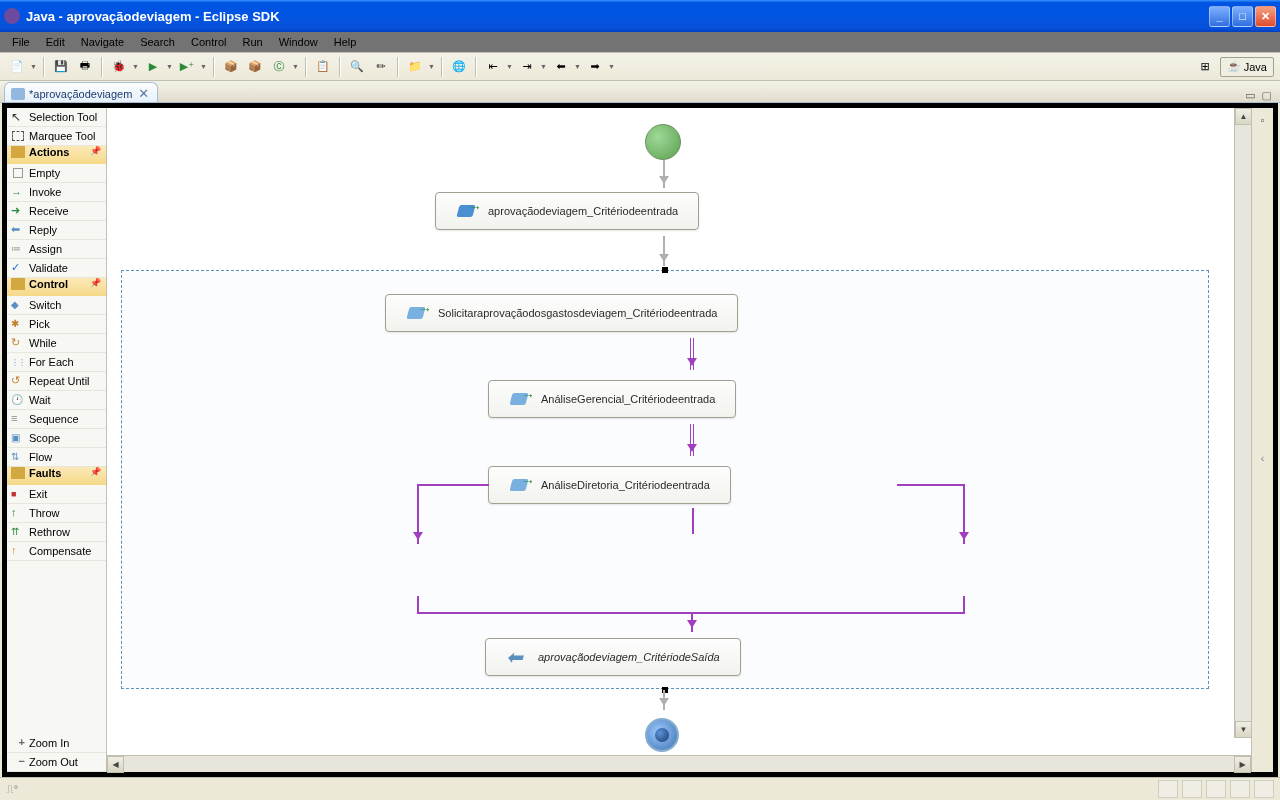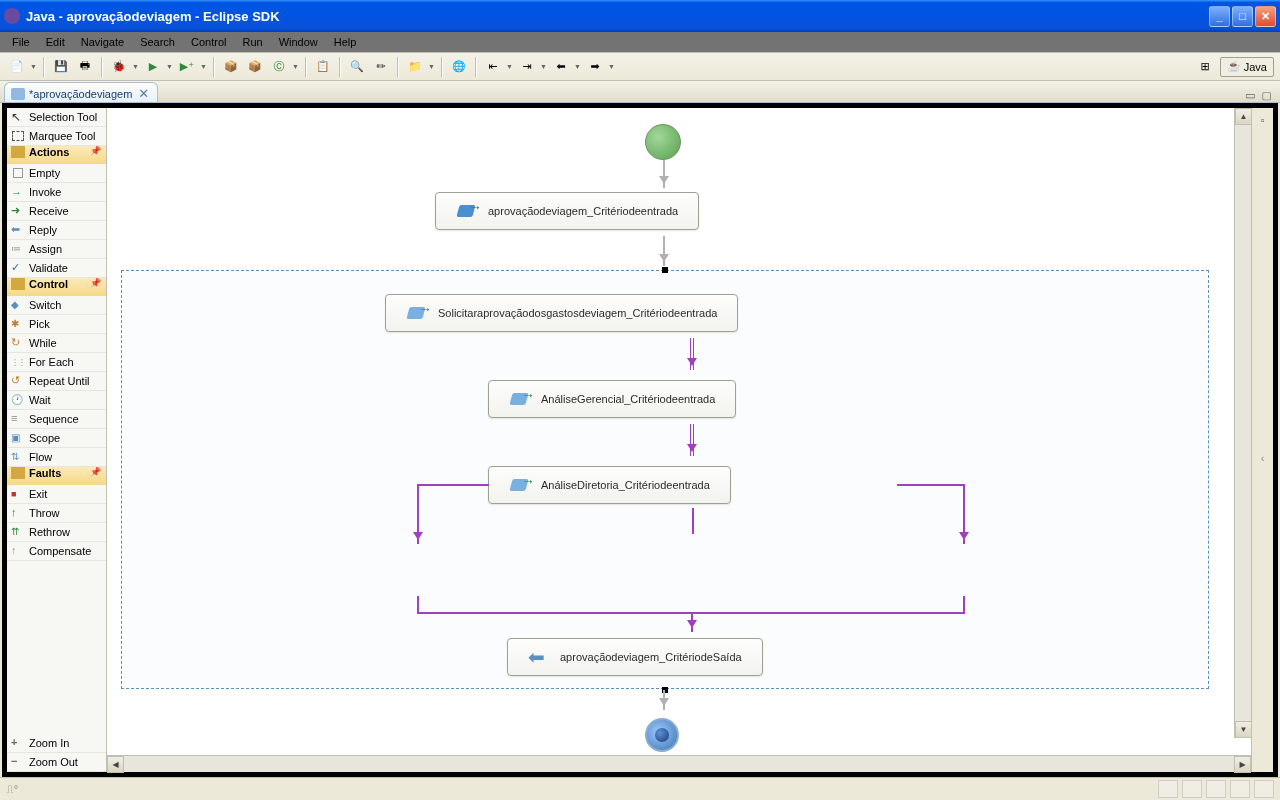--- a/index.html
+++ b/index.html
@@ -30,21 +30,21 @@
 .tabbar-right { margin-left: auto; display: flex; gap: 6px; padding-right: 4px; color: #666; }
 
 .workspace { flex: 1; display: flex; border: 5px solid #000000; margin: 0 2px; background: white; min-height: 0; }
 
 .palette { width: 100px; background: #f7f7f3; border-right: 1px solid #c0c0b0; display: flex; flex-direction: column; overflow-y: auto; }
 .pal-item { height: 19px; display: flex; align-items: center; gap: 4px; padding: 0 4px; border-bottom: 1px solid #e8e6dc; cursor: default; }
 .pal-header { background: linear-gradient(to bottom, #fce9b8, #f5d988); font-weight: bold; height: 18px; display: flex; align-items: flex-start; padding: 0 4px; justify-content: space-between; }
 .pal-header-icon { width: 14px; height: 12px; background: #d4a840; }
 .pal-pin { font-size: 9px; color: #666; }
 .pal-icon { width: 14px; height: 14px; display: flex; align-items: center; justify-content: center; }
-.pal-zoom { margin-top: auto; }
+.pal-zoom { margin-top: auto; text-align: right; }
 
 .canvas-wrap { flex: 1; position: relative; display: flex; flex-direction: column; }
 .canvas { flex: 1; position: relative; background: white; overflow: hidden; }
 .hscroll { height: 17px; background: #e8e6dc; border-top: 1px solid #c0c0b0; display: flex; }
 .vscroll { position: absolute; right: 0; top: 0; bottom: 17px; width: 17px; background: #e8e6dc; border-left: 1px solid #c0c0b0; }
 .scroll-btn { width: 17px; height: 17px; background: linear-gradient(to bottom, #f0eee4, #dad6c4); border: 1px solid #c0c0b0; display: flex; align-items: center; justify-content: center; font-size: 8px; color: #444; }
 .scroll-track { flex: 1; }
 
 .right-trim { width: 22px; background: #ece9d8; border-left: 1px solid #c0c0b0; display: flex; flex-direction: column; align-items: center; padding-top: 6px; gap: 6px; }
 
@@ -396,21 +396,21 @@
       <div class="arrow-purple-v" style="left:856px; top:410px; height:26px;"></div>
 
       <div class="line-purple-v" style="left:585px; top:400px; height:26px;"></div>
 
 
       <div class="line-purple-v" style="left:310px; top:488px; height:18px;"></div>
       <div class="line-purple-v" style="left:856px; top:488px; height:18px;"></div>
       <div class="line-purple-h" style="left:310px; top:504px; width:548px;"></div>
       <div class="arrow-purple-v" style="left:584px; top:504px; height:20px;"></div>
 
-      <div class="activity" style="left:400px; top:530px;">
+      <div class="activity" style="left:378px; top:530px;font-style:italic;">
         <span class="act-icon reply"></span>
         <span>aprovaçãodeviagem_CritériodeSaída</span>
       </div>
 
       <div class="arrow-gray" style="left:556px; top:582px; height:20px;"></div>
 
       <div class="end-node" style="left:538px; top:610px;"></div>
 
       <div class="vscroll">
         <div class="scroll-btn">▲</div>

